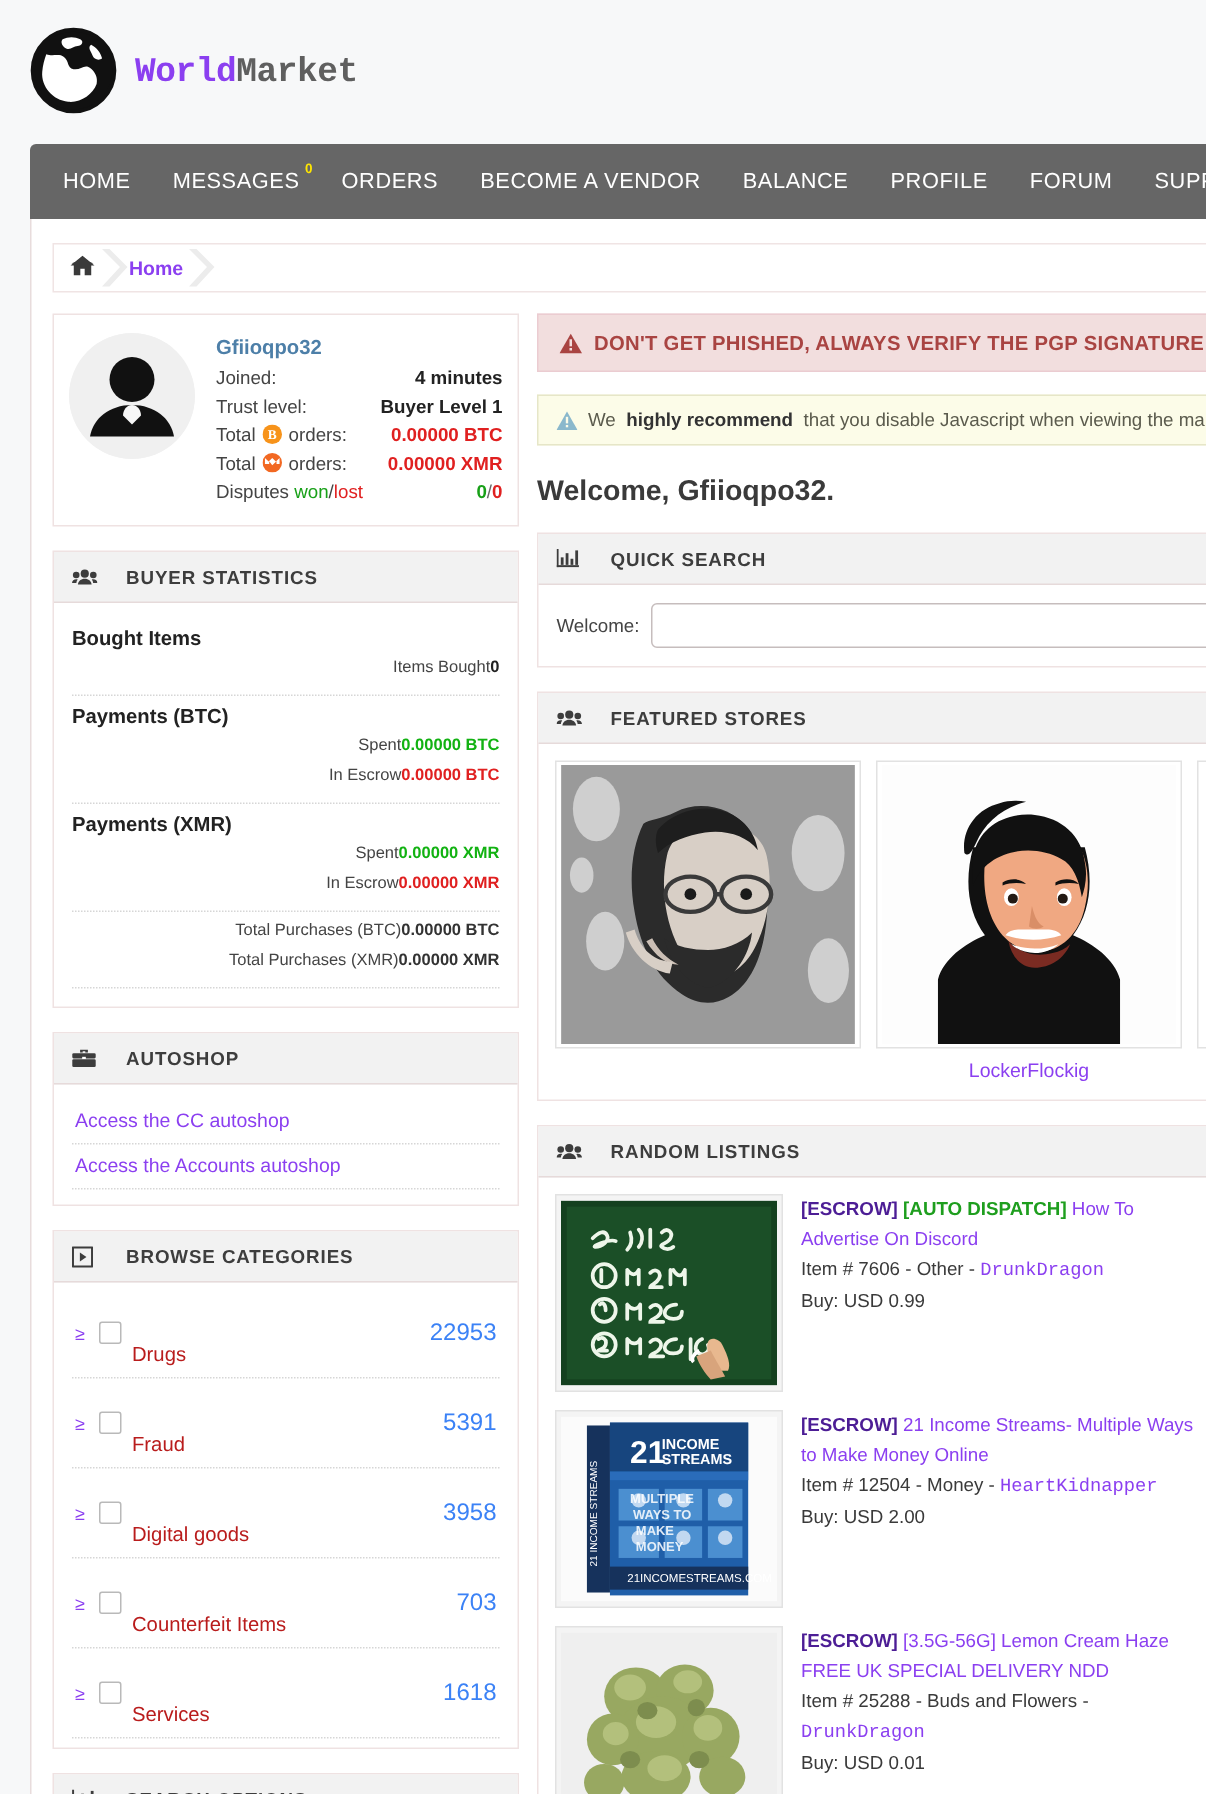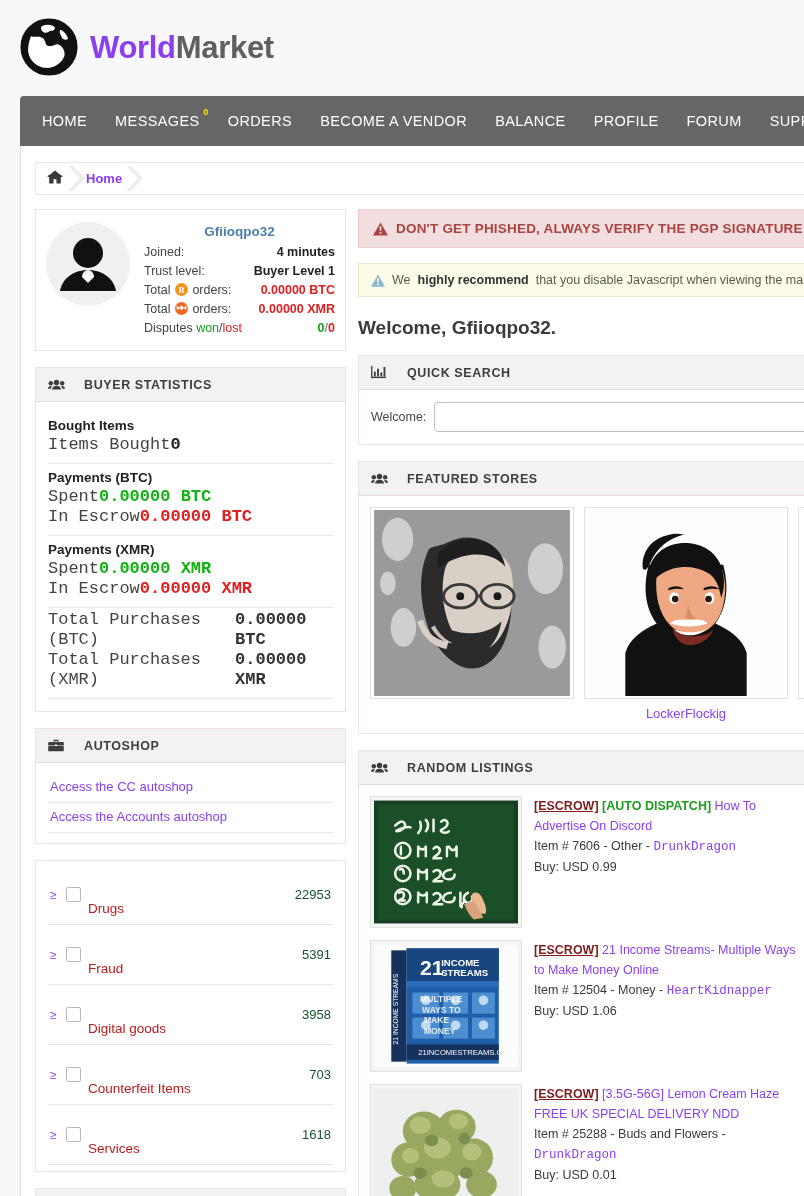--- a/index.html
+++ b/index.html
@@ -10,21 +10,21 @@
     font-family: "Liberation Sans", sans-serif;
     font-size: 13px;
     color: #333;
     overflow: hidden;
     position: relative;
   }
 
   
   .header { height: 96px; background:#f7f8f9; display:flex; align-items:center; padding-left:20px; }
   .logo-globe { width:58px; height:58px; margin-right:12px; flex:0 0 auto; }
-  .logo-text { font-size:31px; font-weight:bold; letter-spacing:-0.3px; }
+  .logo-text { font-size:23px; font-weight:bold; letter-spacing:-0.3px;font-family:Liberation Mono, monospace; }
   .logo-world { color:#8b3ff0; }
   .logo-market { color:#5f5f5f; }
 
   
   .nav {
     position:absolute; top:96px; left:20px; right:-120px; height:50px;
     background:#666666; border-radius:4px 4px 0 0;
     display:flex; align-items:center; padding-left:22px;
   }
   .nav-item {
@@ -65,57 +65,57 @@
   }
   .panel-head .ph-icon { width:20px; margin-right:16px; display:flex; align-items:center; color:#3d3d3d; }
   .panel-body { padding:10px 12px; }
 
   
   .profile { display:flex; padding:12px 10px; gap:14px; }
   .avatar-wrap {
     width:84px; height:84px; flex:0 0 84px; border-radius:50%;
     background:#f2f2f2; overflow:hidden; position:relative;
   }
-  .profile-info { flex:1 1 auto; padding-top:2px;text-align:center; }
+  .profile-info { flex:1 1 auto; padding-top:2px; }
   .uname { color:#4d7fa8; font-weight:bold; font-size:13.5px; margin-bottom:4px; }
   .prow { display:flex; justify-content:space-between; font-size:12.5px; line-height:19px; }
   .prow .lbl { color:#444; }
   .prow .val { font-weight:bold; color:#222; }
   .val-red { color:#e02020; font-weight:bold; }
   .coin-ico { width:13px; height:13px; vertical-align:-2px; margin:0 1px; }
   .won { color:#18a018; }
   .lost { color:#e02020; }
   .disp-val .z1 { color:#18a018; font-weight:bold; }
   .disp-val .sep { color:#666; }
   .disp-val .z2 { color:#e02020; font-weight:bold; }
 
   
   .stat-group-title { font-weight:bold; font-size:13.5px; color:#222; margin:6px 0 2px; }
-  .stat-row { display:flex; justify-content:flex-start; font-size:17px; line-height:20px;font-family:Liberation Mono, monospace; }
+  .stat-row { display:flex; justify-content:flex-end; font-size:11px; line-height:20px; }
   .stat-row .sl { color:#444; }
   .stat-row .sv { font-weight:bold; }
   .sv-green { color:#12b212; }
   .sv-red { color:#e02020; }
   .sv-dark { color:#333; }
   .sv-plain { color:#222; }
   .dotted { border-top:1px dotted #d6d6d6; margin:8px 0 2px; }
   .muted { color:#8a8a8a; }
 
   
   .auto-link { display:block; color:#8b3ff0; font-size:13px; text-decoration:none; padding:6px 2px 8px; }
   .auto-sep { border-top:1px dotted #d6d6d6; }
 
   
   .cat-row { display:flex; align-items:center; padding:8px 2px; gap:7px; }
   .cat-exp { color:#8b3ff0; font-size:12px; width:9px; }
   .cat-cb {
     width:15px; height:15px; border:1px solid #b9b9b9; border-radius:2px; background:#fff; flex:0 0 15px;
   }
   .cat-name { color:#b91c1c; font-size:13.5px; text-decoration:none; flex:1 1 auto;margin-top:28px; }
-  .cat-count { color:#14532d; font-size:13px; }
+  .cat-count { color:#3b82f6; font-size:16px; }
   .cat-sep { border-top:1px dotted #d6d6d6; }
 
   
   .so-label { font-weight:normal; font-size:12.5px; color:#222; margin:4px 0 5px; }
   .so-row { display:flex; align-items:stretch; }
   .so-input {
     flex:1 1 auto; height:28px; border:1px solid #c7c7c7; border-radius:3px 0 0 3px;
     background:#fff; font-family:"Liberation Sans",sans-serif; font-size:12px; padding:0 6px; outline:none;
   }
   .so-btn {
@@ -161,21 +161,21 @@
 
   
   .listings { display:flex; flex-wrap:wrap; gap:12px; padding:11px; }
   .listing { width:430px; flex:0 0 430px; display:flex; gap:12px; }
   .lthumb {
     width:152px; height:132px; flex:0 0 152px; border:1px solid #e2e2e2;
     background:#f4f4f4; padding:3px; overflow:hidden;
   }
   .lthumb svg { width:100%; height:100%; display:block; }
   .linfo { flex:1 1 auto; min-width:0; font-size:12.5px; line-height:20px; }
-  .tag-escrow { font-weight:bold; color:#7f1d1d;text-decoration:underline; }
+  .tag-escrow { font-weight:bold; color:#4c1d95; }
   .tag-auto { font-weight:bold; color:#1e9e1e; }
   .tag-grade { color:#8b3ff0; }
   .ltitle { color:#8b3ff0; text-decoration:none; }
   .lmeta { color:#3a3a3a; }
   .lvendor { color:#8b3ff0; text-decoration:none;font-family:Liberation Mono, monospace; }
   .lprice { color:#3a3a3a; }
 </style>
 </head>
 <body>
 
@@ -369,20 +369,29 @@
         </div>
         <div class="panel-body">
           <a class="auto-link" href="#">Access the CC autoshop</a>
           <div class="auto-sep"></div>
           <a class="auto-link" href="#">Access the Accounts autoshop</a>
           <div class="auto-sep"></div>
         </div>
       </div>
 
       <div class="panel">
+        <div class="panel-head">
+          <span class="ph-icon">
+            <svg viewBox="0 0 16 16" width="14" height="14" fill="currentColor">
+              <rect x="0.5" y="0.5" width="15" height="15" rx="1" fill="none" stroke="currentColor" stroke-width="2"></rect>
+              <path d="M6 4.5l5 3.5-5 3.5z"></path>
+            </svg>
+          </span>
+          <span>BROWSE CATEGORIES</span>
+        </div>
         <div class="panel-body" style="padding:4px 12px 6px;">
           <div class="cat-row">
             <span class="cat-exp">≥</span>
             <span class="cat-cb"></span>
             <a class="cat-name" href="#">Drugs</a>
             <span class="cat-count">22953</span>
           </div>
           <div class="cat-sep"></div>
           <div class="cat-row">
             <span class="cat-exp">≥</span>
@@ -657,21 +666,21 @@
               </svg>
             </div>
             <div class="linfo">
               <div>
                 <span class="tag-escrow">[ESCROW]</span>
                 <a class="ltitle" href="#">21 Income Streams- Multiple Ways to Make Money Online</a>
               </div>
               <div class="lmeta">
                 <span>Item # 12504 - Money - </span><a class="lvendor" href="#">HeartKidnapper</a>
               </div>
-              <div class="lprice">Buy: USD 1.06</div>
+              <div class="lprice">Buy: USD 2.00</div>
             </div>
           </div>
 
           <div class="listing">
             <div class="lthumb">
               <svg viewBox="0 0 150 128">
                 <rect width="150" height="128" fill="#efefef"></rect>
                 <g fill="#98a861">
                   <ellipse cx="52" cy="44" rx="22" ry="20"></ellipse>
                     <ellipse cx="86" cy="40" rx="20" ry="18"></ellipse>

